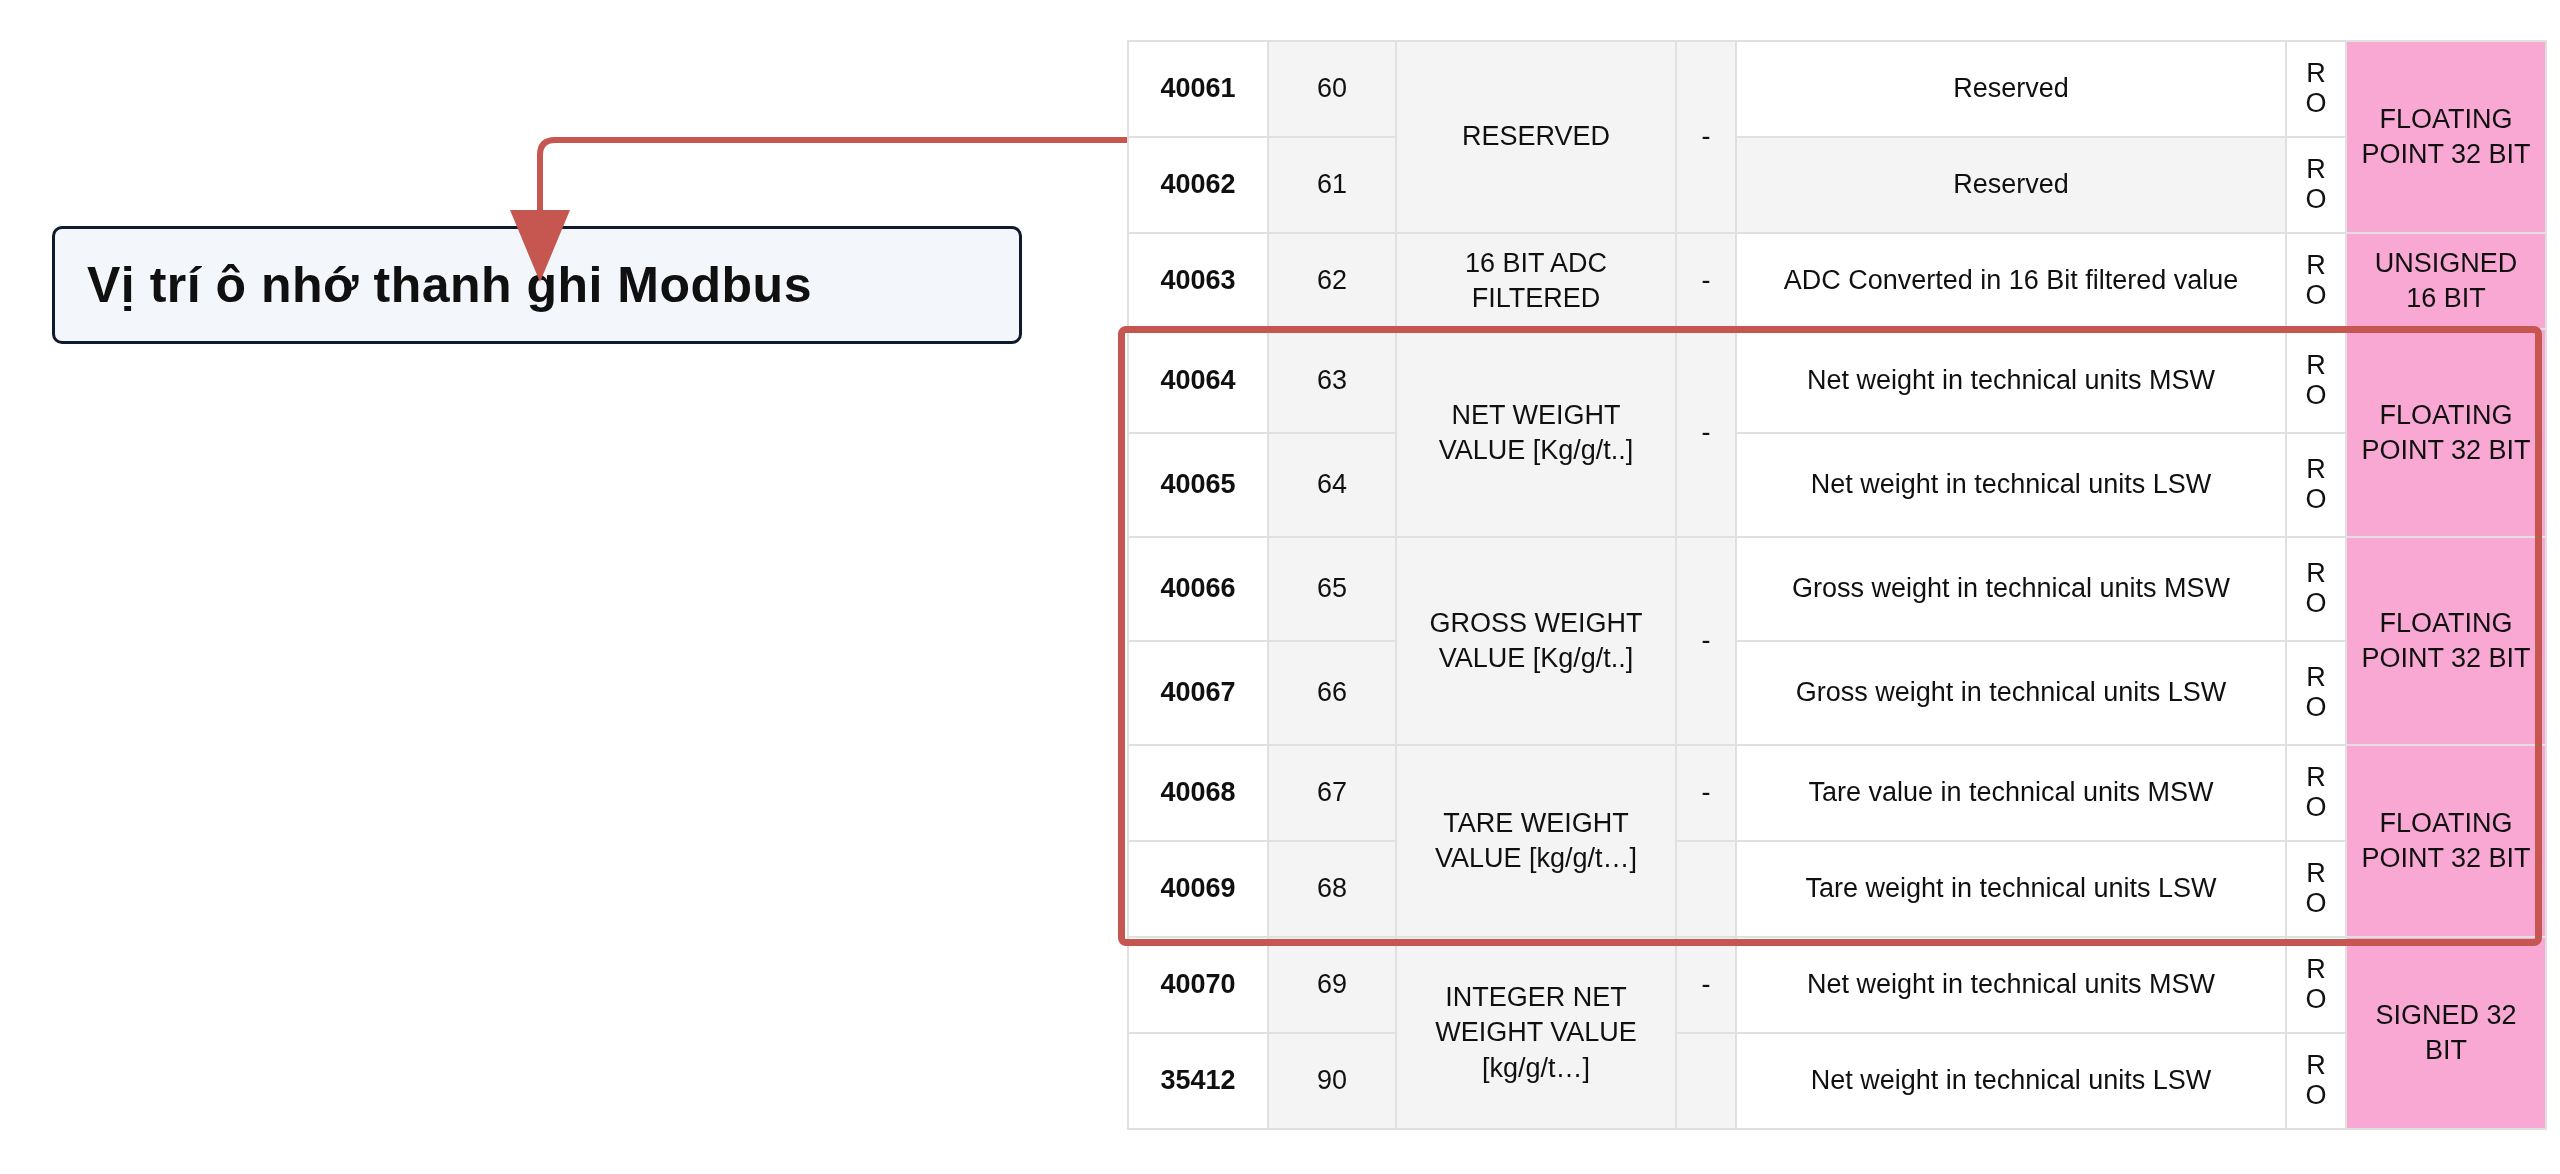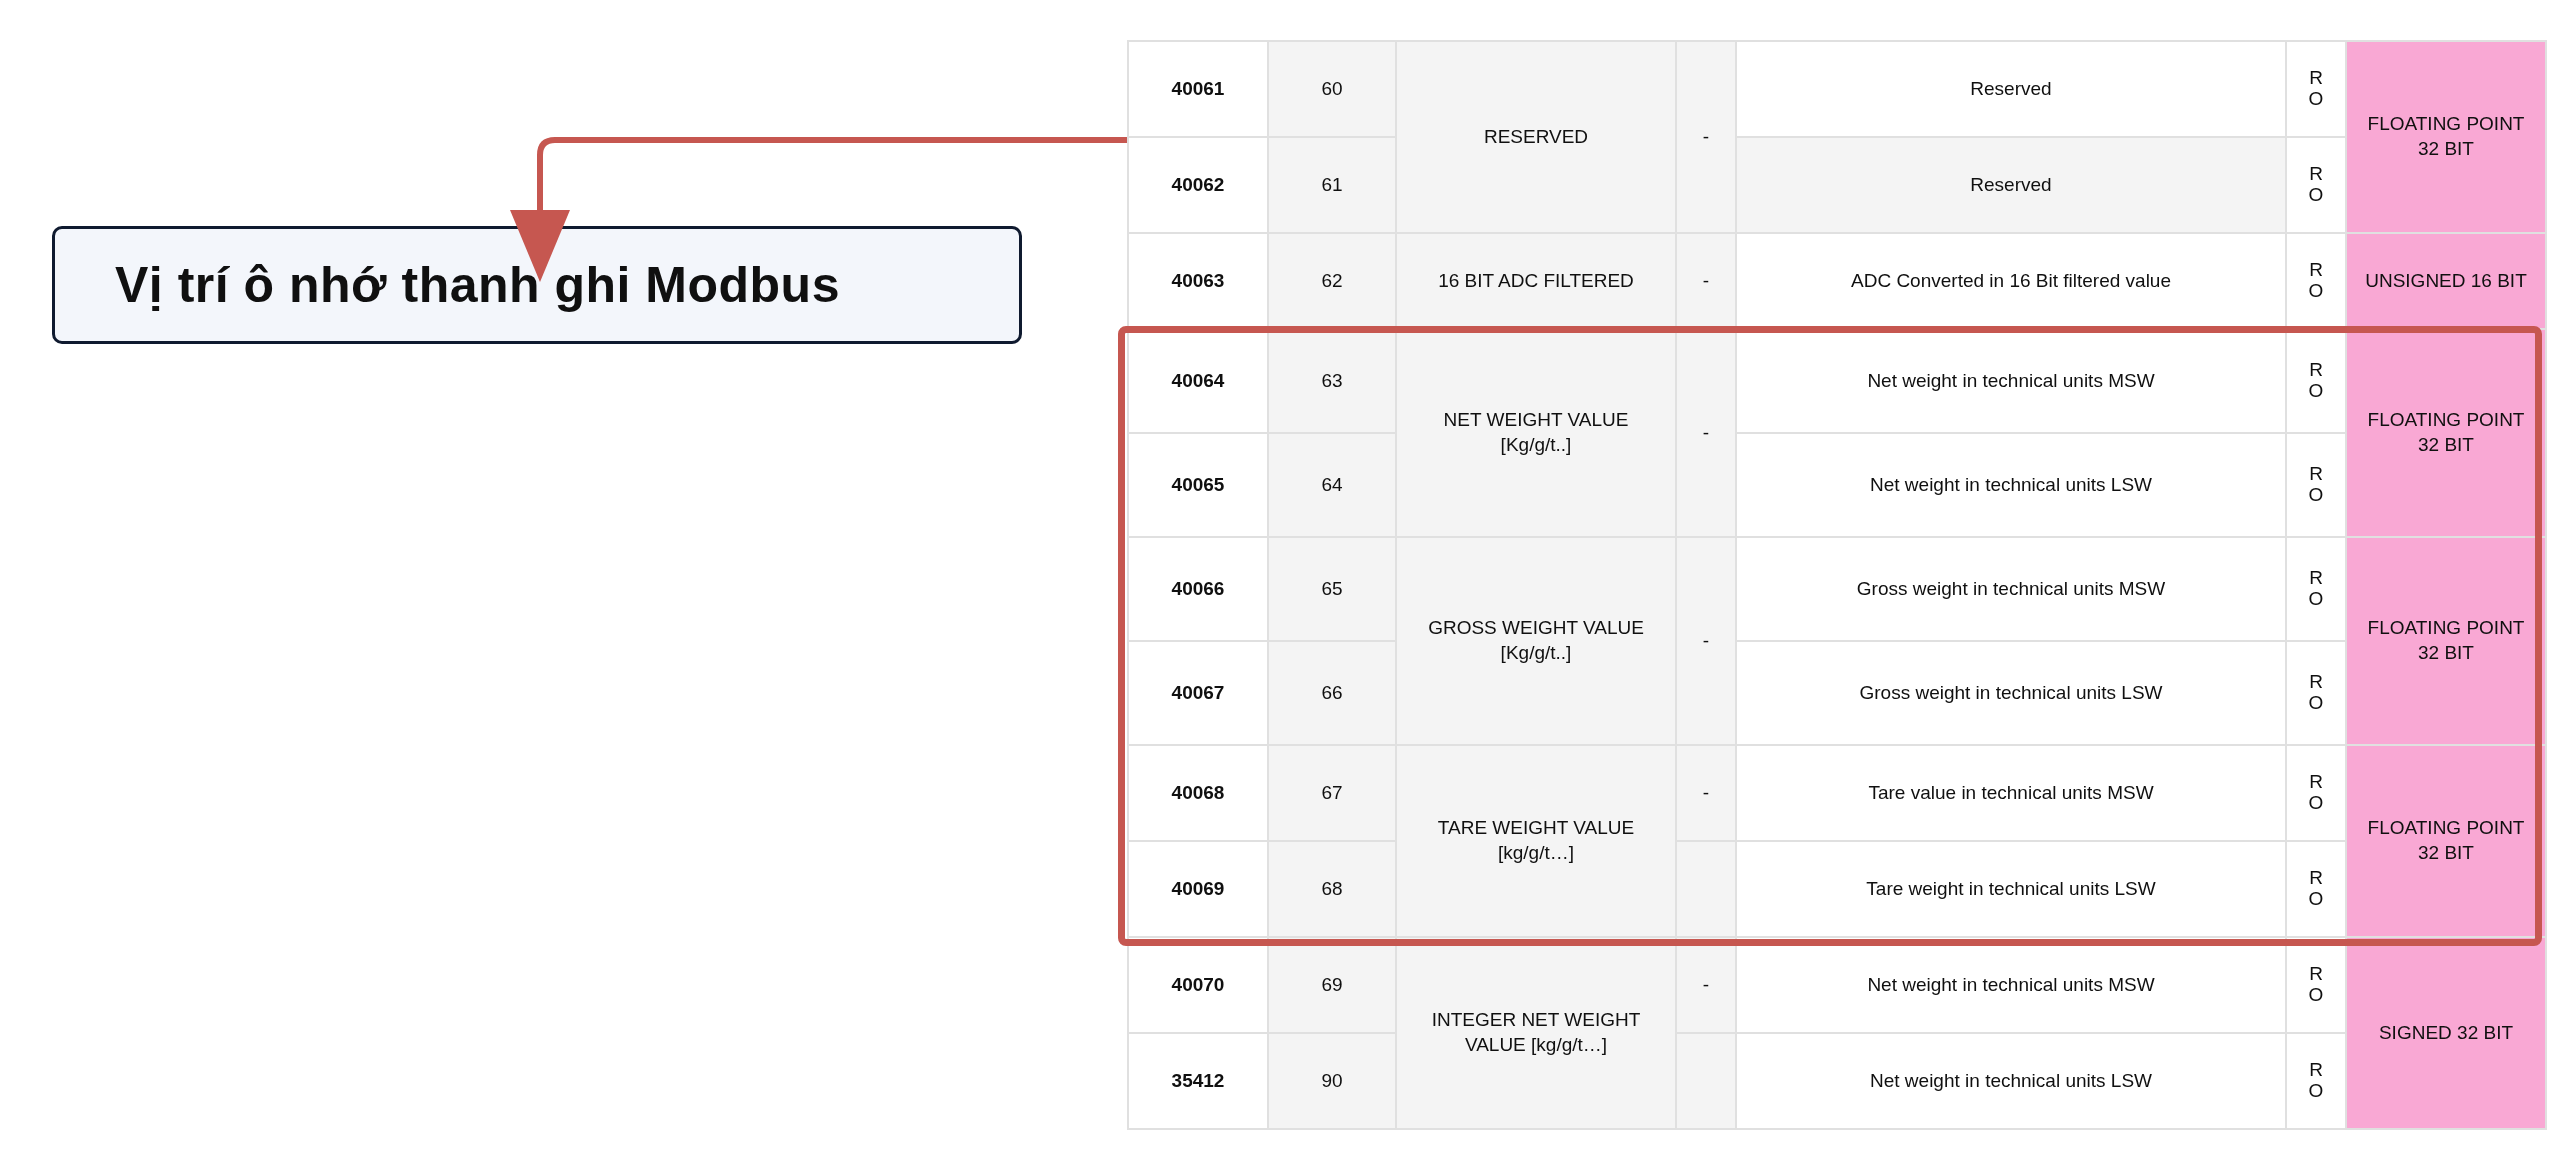--- a/index.html
+++ b/index.html
@@ -16,40 +16,40 @@
     position: absolute;
     left: 52px;
     top: 226px;
     width: 970px;
     height: 118px;
     background: #f3f6fb;
     border: 3px solid #0f1a2f;
     border-radius: 10px;
     display: flex;
     align-items: center;
-    padding: 0 60px;
+    padding: 0 32px;
     font-size: 50px;
     font-weight: 700;
     color: #101010;
     letter-spacing: 0.5px;
   }
   
   .arrow-svg {
     position: absolute;
     left: 0; top: 0;
     pointer-events: none;
   }
   
   .modbus-table {
     position: absolute;
     left: 1127px;
     top: 40px;
     border-collapse: collapse;
     background: #ffffff;
-    font-size: 19px;
+    font-size: 27px;
     color: #101010;
   }
   .modbus-table td {
     border: 2px solid #e0e0e0;
     text-align: center;
     vertical-align: middle;
     padding: 6px 10px;
     line-height: 1.3;
   }
   .modbus-table td.addr   { width: 140px; font-weight: 700; }

